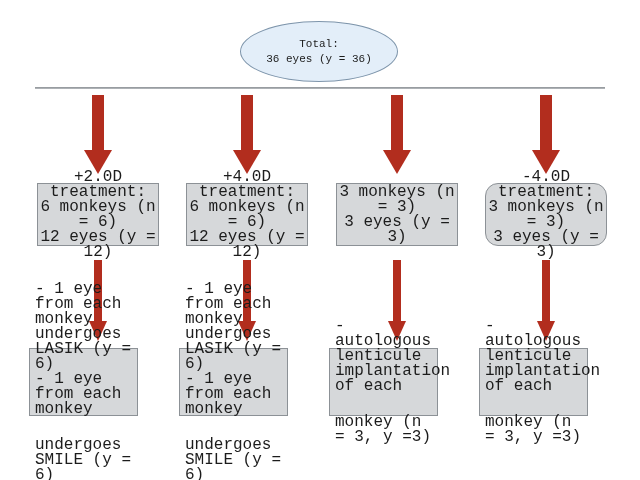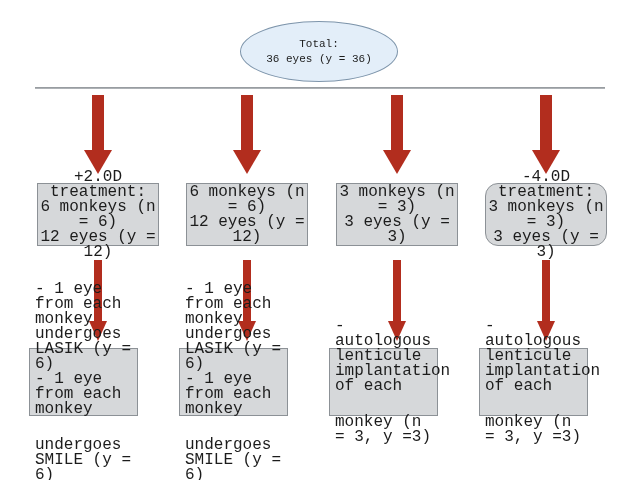--- a/index.html
+++ b/index.html
@@ -106,20 +106,21 @@
       <div class="shaft"></div>
       <div class="head"></div>
     </div>
 
   <div class="box top-box c1">
     <div>+2.0D treatment:</div>
     <div>6 monkeys (n = 6)</div>
     <div>12 eyes (y = 12)</div>
   </div>
   <div class="box top-box c2">
+    <div>+4.0D treatment:</div>
     <div>6 monkeys (n = 6)</div>
     <div>12 eyes (y = 12)</div>
   </div>
   <div class="box top-box c3">
     <div>3 monkeys (n = 3)</div>
     <div>3 eyes (y = 3)</div>
   </div>
   <div class="box top-box c4">
     <div>-4.0D treatment:</div>
     <div>3 monkeys (n = 3)</div>

